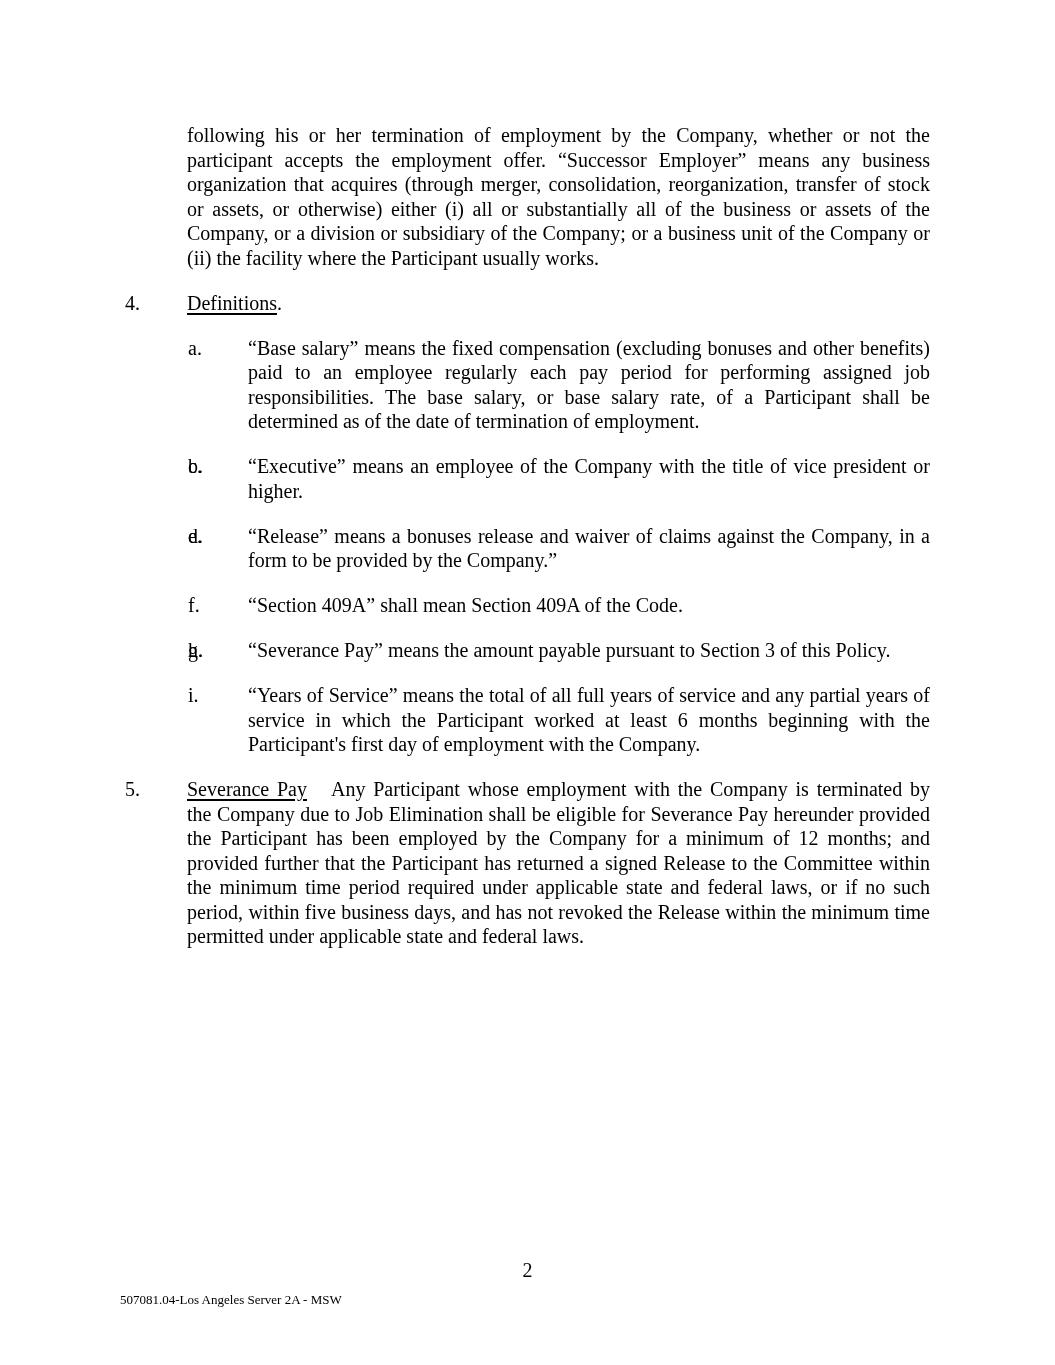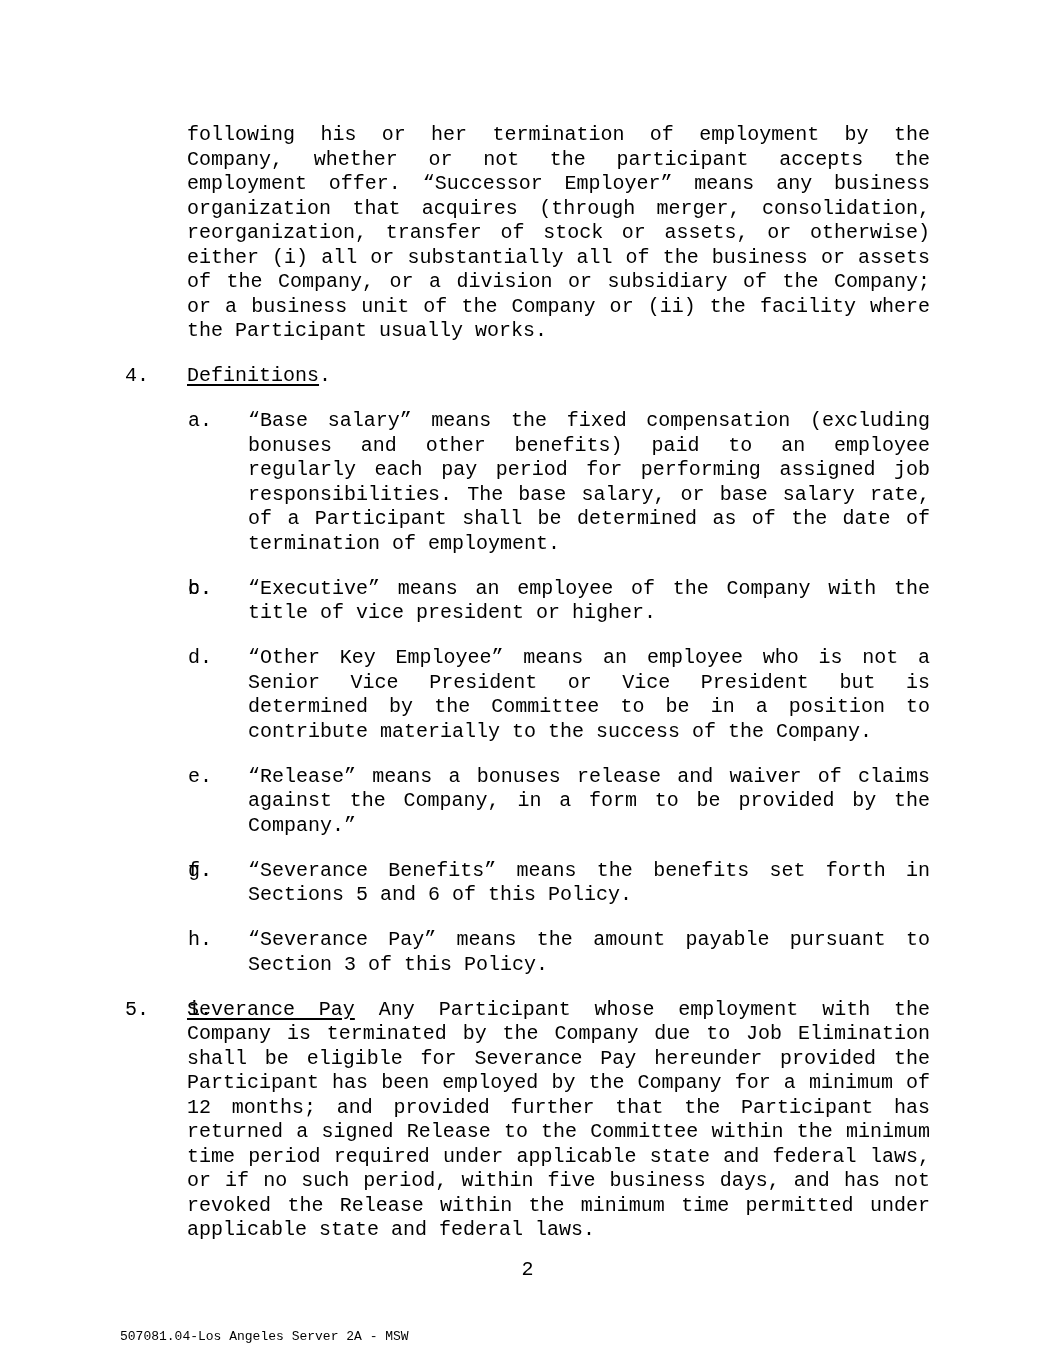--- a/index.html
+++ b/index.html
@@ -6,21 +6,21 @@
     margin: 0;
     padding: 0;
     background: #ffffff;
   }
   .page {
     position: relative;
     width: 938px;
     height: 1365px;
     background: #ffffff;
     color: #000000;
-    font-family: Liberation Mono, monospace;
+    font-family: Liberation Serif, serif;
     font-size: 20px;
     line-height: 24.5px;
     overflow: hidden;
   }
   .content {
     position: absolute;
     top: 123px;
     left: 187px;
     width: 743px;
   }
@@ -64,21 +64,21 @@
     position: absolute;
     top: 1258px;
     left: 0;
     width: 1055px;
     text-align: center;
     font-size: 20px;
     line-height: 24px;
   }
   .footer-doc-id {
     position: absolute;
-    top: 1329px;
+    top: 1292px;
     left: 120px;
     font-size: 13px;
     line-height: 16px;
   }
 </style>
 </head>
 <body>
 
 <div class="page">
   <div class="content">
@@ -95,41 +95,41 @@
 
     <div class="def-item">
       <span class="def-letter">b.</span>
     </div>
 
     <div class="def-item">
       <span class="def-letter">c.</span><span>“Executive” means an employee of the Company with the title of vice president or higher.</span>
     </div>
 
     <div class="def-item">
-      <span class="def-letter">d.</span><span>“Other Key Employee” means an employee who is not a Senior Vice President or Vice President but is determined by the Committee to be in a position to contribute materially to the success of the Company.</span>
+      <span class="def-letter">d.</span>
     </div>
 
     <div class="def-item">
       <span class="def-letter">e.</span><span>“Release” means a bonuses release and waiver of claims against the Company, in a form to be provided by the Company.”</span>
     </div>
 
     <div class="def-item">
-      <span class="def-letter">f.</span>
+      <span class="def-letter">f.</span><span>“Section 409A” shall mean Section 409A of the Code.</span>
     </div>
 
     <div class="def-item">
-      <span class="def-letter">g.</span><span>“Severance Benefits” means the benefits set forth in Sections 5 and 6 of this Policy.</span>
+      <span class="def-letter">g.</span>
     </div>
 
     <div class="def-item">
       <span class="def-letter">h.</span><span>“Severance Pay” means the amount payable pursuant to Section 3 of this Policy.</span>
     </div>
 
     <div class="def-item">
-      <span class="def-letter">i.</span>
+      <span class="def-letter">i.</span><span>“Years of Service” means the total of all full years of service and any partial years of service in which the Participant worked at least 6 months beginning with the Participant's first day of employment with the Company.</span>
     </div>
 
     <div class="para section">
       <span class="sec-num">5.</span><span class="sec-heading gap-after">Severance Pay</span><span>Any Participant whose employment with the Company is terminated by the Company due to Job Elimination shall be eligible for Severance Pay hereunder provided the Participant has been employed by the Company for a minimum of 12 months; and provided further that the Participant has returned a signed Release to the Committee within the minimum time period required under applicable state and federal laws, or if no such period, within five business days, and has not revoked the Release within the minimum time permitted under applicable state and federal laws.</span>
     </div>
 
   </div>
 
   <div class="page-number">2</div>
 

